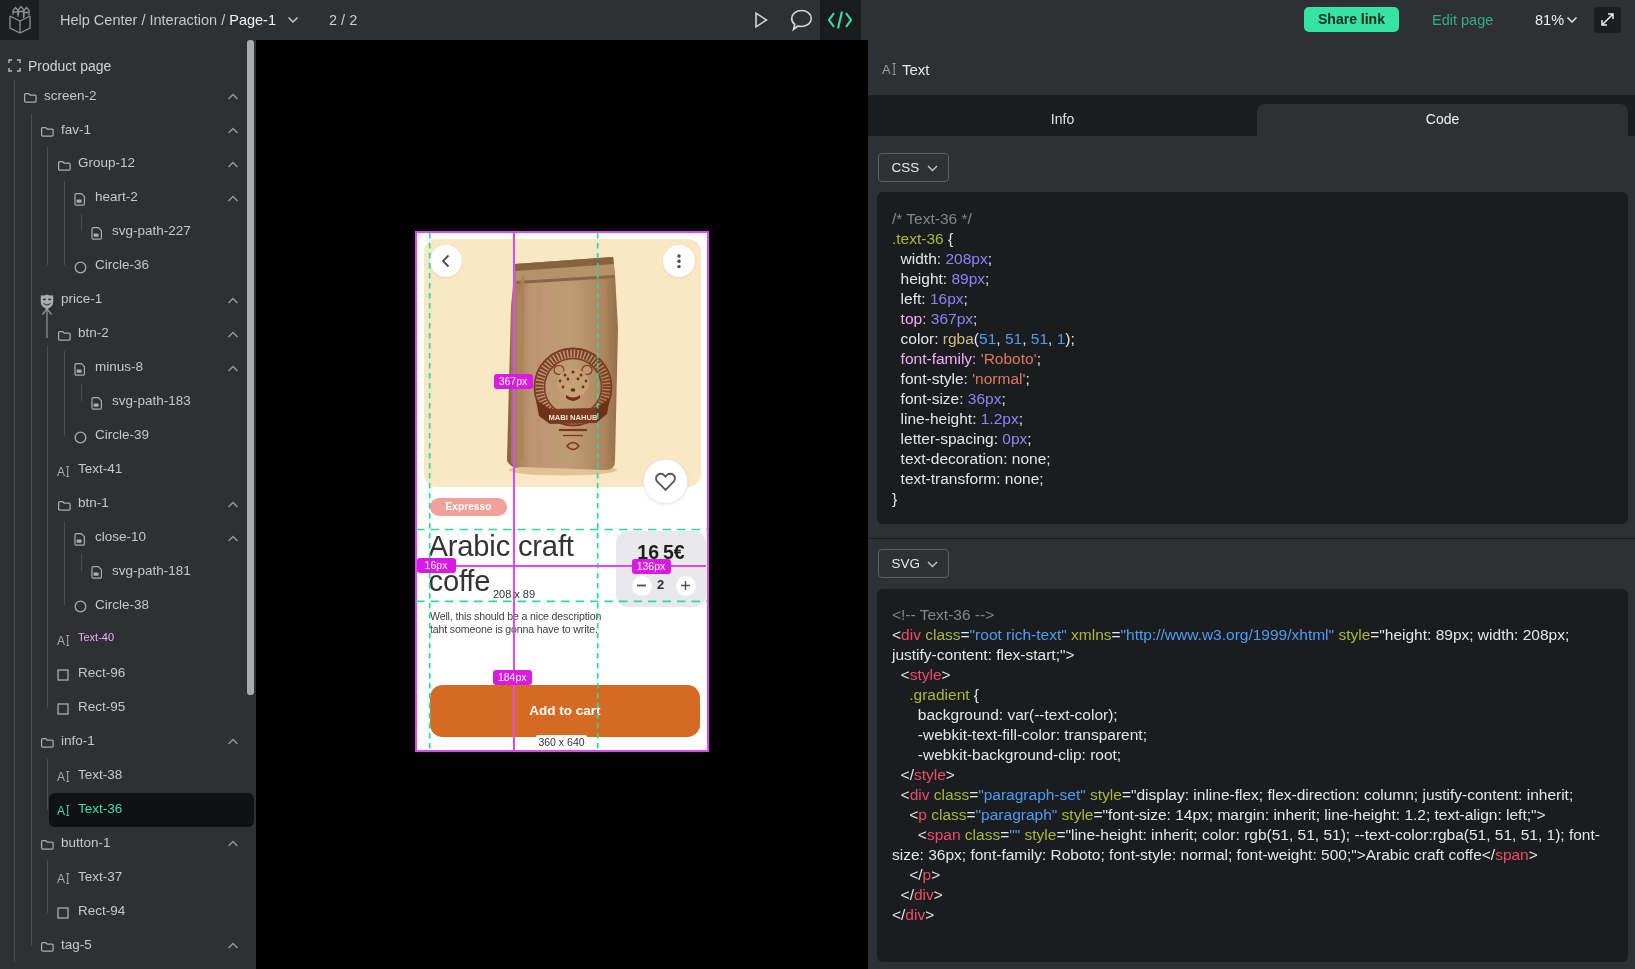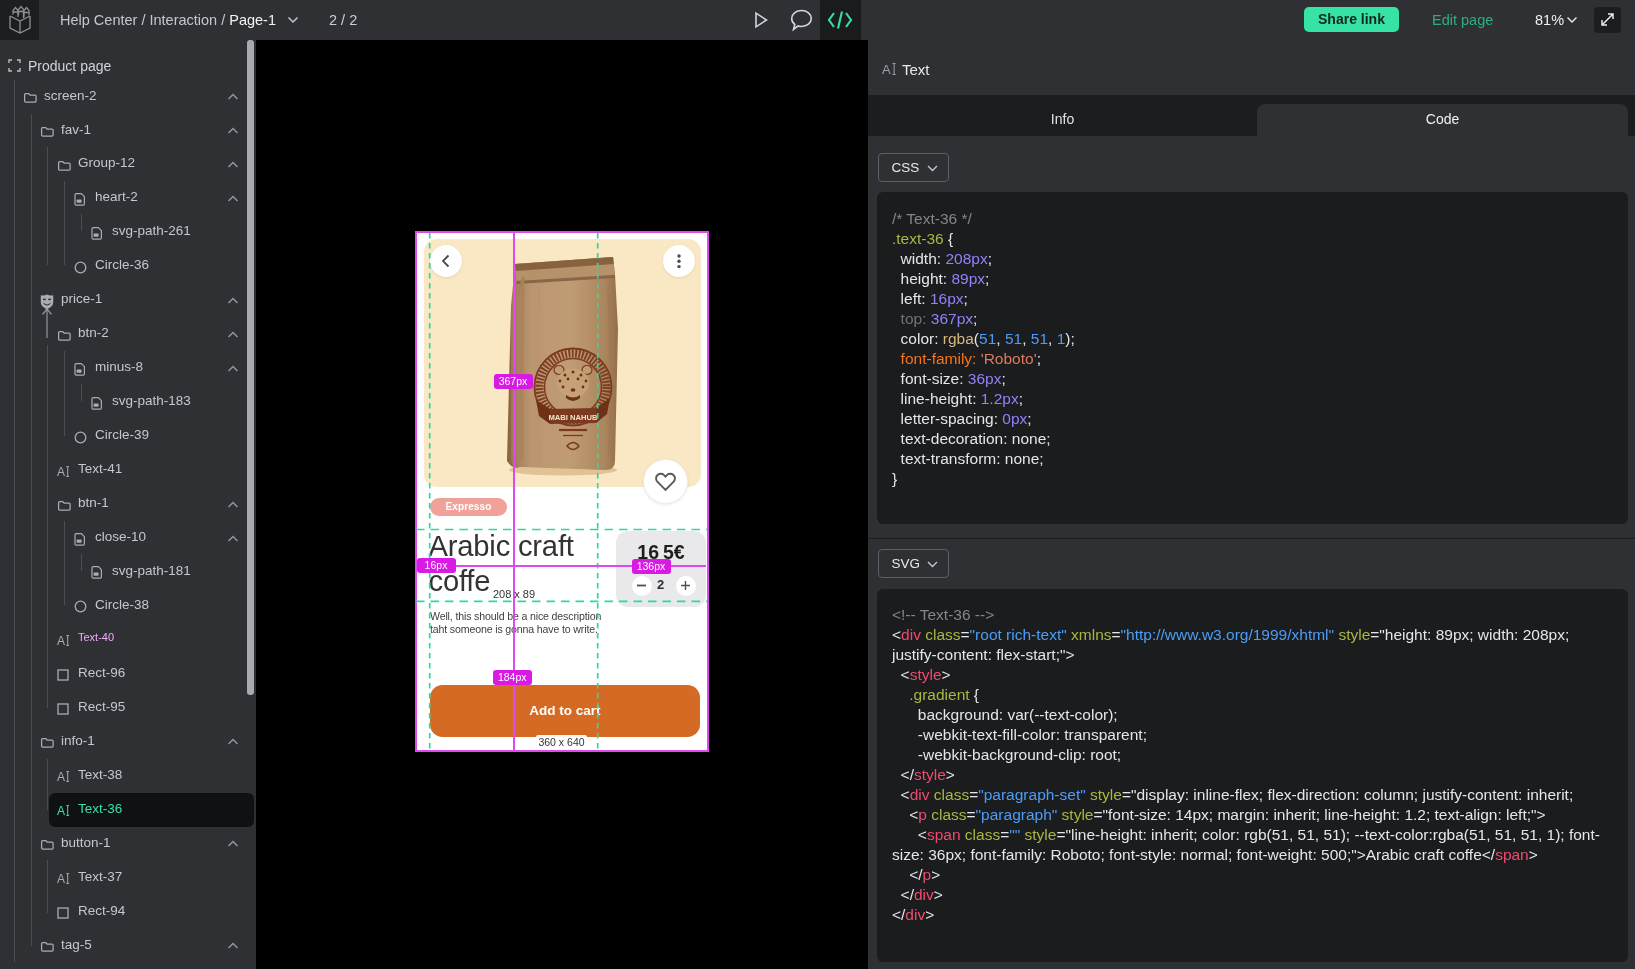--- a/index.html
+++ b/index.html
@@ -123,21 +123,21 @@
         <rect x="2.6" y="6.4" width="5" height="3.4" rx="0.7" fill="#a8adb3"></rect>
       </svg></div>
 <div style="position:absolute;left:95px;top:149.4px;font-size:13.5px;color:#c3c8cd;white-space:nowrap">heart-2</div>
 <svg style="position:absolute;left:227px;top:154.9px" width="12" height="8" viewBox="0 0 12 8">
       <path d="M1.5 6 L6 1.5 L10.5 6" fill="none" stroke="#90969c" stroke-width="1.5"></path>
     </svg>
 <div style="position:absolute;left:91px;top:185.8px"><svg width="12" height="13" viewBox="0 0 12 13">
         <path d="M2.2 0.7 h5.2 l3 3 v7.3 q0 1.2 -1.2 1.2 h-7 q-1.2 0 -1.2 -1.2 v-9.1 q0-1.2 1.2-1.2z" fill="none" stroke="#a8adb3" stroke-width="1.2"></path>
         <rect x="2.6" y="6.4" width="5" height="3.4" rx="0.7" fill="#a8adb3"></rect>
       </svg></div>
-<div style="position:absolute;left:112px;top:183.3px;font-size:13.5px;color:#c3c8cd;white-space:nowrap">svg-path-261</div>
+<div style="position:absolute;left:112px;top:183.3px;font-size:13.5px;color:#c3c8cd;white-space:nowrap">svg-path-227</div>
 <div style="position:absolute;left:74px;top:219.8px"><svg width="13" height="13" viewBox="0 0 13 13">
         <circle cx="6.5" cy="6.5" r="5.3" fill="none" stroke="#a8adb3" stroke-width="1.3"></circle>
       </svg></div>
 <div style="position:absolute;left:95px;top:217.3px;font-size:13.5px;color:#c3c8cd;white-space:nowrap">Circle-36</div>
 <div style="position:absolute;left:40px;top:253.8px"><svg width="14" height="16" viewBox="0 0 14 16">
         <path d="M7 0.4 Q9.5 1.8 13.2 1.2 L13.2 8.6 Q13.2 12.6 7 15.4 Q0.8 12.6 0.8 8.6 L0.8 1.2 Q4.5 1.8 7 0.4 Z" fill="#a8adb3"></path>
         <rect x="3" y="4.6" width="2.8" height="1.7" rx="0.8" fill="#2e3033"></rect>
         <rect x="8.2" y="4.6" width="2.8" height="1.7" rx="0.8" fill="#2e3033"></rect>
         <path d="M3.6 8.8 Q7 12 10.4 8.8 L10.4 10 Q7 12.8 3.6 10 Z" fill="#2e3033"></path>
       </svg></div>
@@ -373,23 +373,24 @@
   </div>
   <div class="dd" style="top:113px">CSS<svg style="position:absolute;right:10px;top:11px" width="11" height="7" viewBox="0 0 11 7">
         <path d="M1 1 L5.5 5.5 L10 1" fill="none" stroke="#c3c8cd" stroke-width="1.4"></path>
       </svg></div>
   <div class="codeblk" id="cb1" style="top:152px;height:331.5px">
       <div class="cl"><span style="color:#82878d">/* Text-36 */</span></div>
 <div class="cl"><span style="color:#aab73e">.text-36</span><span style="color:#e3e6ea"> {</span></div>
 <div class="cl"><span style="color:#e3e6ea">  width: </span><span style="color:#8e83fa">208px</span><span style="color:#e3e6ea">;</span></div>
 <div class="cl"><span style="color:#e3e6ea">  height: </span><span style="color:#8e83fa">89px</span><span style="color:#e3e6ea">;</span></div>
 <div class="cl"><span style="color:#e3e6ea">  left: </span><span style="color:#8e83fa">16px</span><span style="color:#e3e6ea">;</span></div>
-<div class="cl"><span style="color:#737373">  top: </span><span style="color:#8e83fa">367px</span><span style="color:#e3e6ea">;</span></div>
+<div class="cl"><span style="color:#f0abfc">  top: </span><span style="color:#8e83fa">367px</span><span style="color:#e3e6ea">;</span></div>
 <div class="cl"><span style="color:#e3e6ea">  color: </span><span style="color:#d6b97c">rgba</span><span style="color:#e3e6ea">(</span><span style="color:#4d9df6">51</span><span style="color:#e3e6ea">, </span><span style="color:#4d9df6">51</span><span style="color:#e3e6ea">, </span><span style="color:#4d9df6">51</span><span style="color:#e3e6ea">, </span><span style="color:#4d9df6">1</span><span style="color:#e3e6ea">)</span><span style="color:#e3e6ea">;</span></div>
-<div class="cl"><span style="color:#f97316">  font-family: </span><span style="color:#dd7a5f">'Roboto'</span><span style="color:#e3e6ea">;</span></div>
+<div class="cl"><span style="color:#f0abfc">  font-family: </span><span style="color:#dd7a5f">'Roboto'</span><span style="color:#e3e6ea">;</span></div>
+<div class="cl"><span style="color:#e3e6ea">  font-style: </span><span style="color:#dd7a5f">'normal'</span><span style="color:#e3e6ea">;</span></div>
 <div class="cl"><span style="color:#e3e6ea">  font-size: </span><span style="color:#8e83fa">36px</span><span style="color:#e3e6ea">;</span></div>
 <div class="cl"><span style="color:#e3e6ea">  line-height: </span><span style="color:#8e83fa">1.2px</span><span style="color:#e3e6ea">;</span></div>
 <div class="cl"><span style="color:#e3e6ea">  letter-spacing: </span><span style="color:#8e83fa">0px</span><span style="color:#e3e6ea">;</span></div>
 <div class="cl"><span style="color:#e3e6ea">  text-decoration: </span><span style="color:#e3e6ea">none</span><span style="color:#e3e6ea">;</span></div>
 <div class="cl"><span style="color:#e3e6ea">  text-transform: </span><span style="color:#e3e6ea">none</span><span style="color:#e3e6ea">;</span></div>
 <div class="cl"><span style="color:#e3e6ea">}</span></div>
     </div>
   <div id="divider"></div>
   <div class="dd" style="top:509px">SVG<svg style="position:absolute;right:10px;top:11px" width="11" height="7" viewBox="0 0 11 7">
         <path d="M1 1 L5.5 5.5 L10 1" fill="none" stroke="#c3c8cd" stroke-width="1.4"></path>

